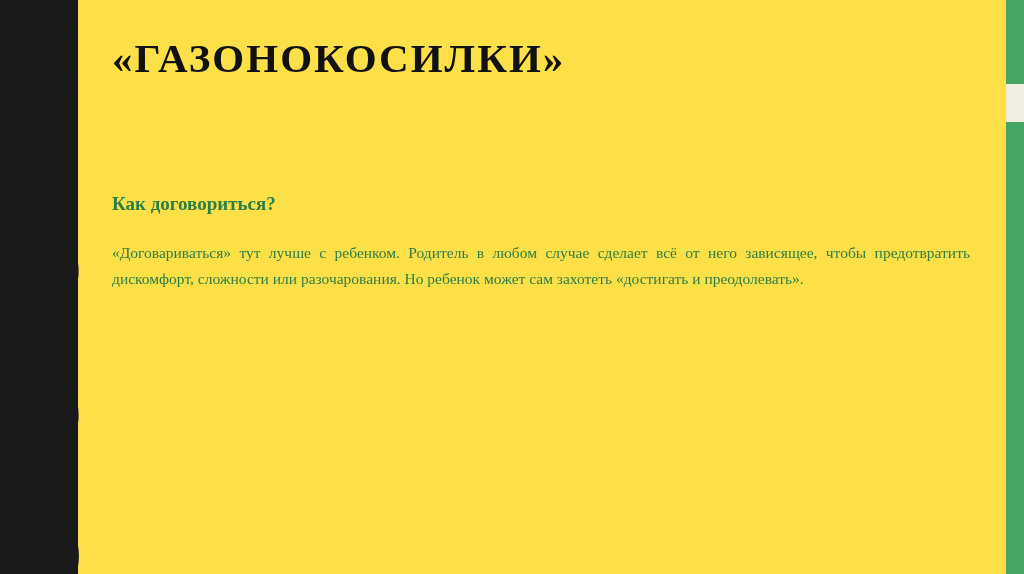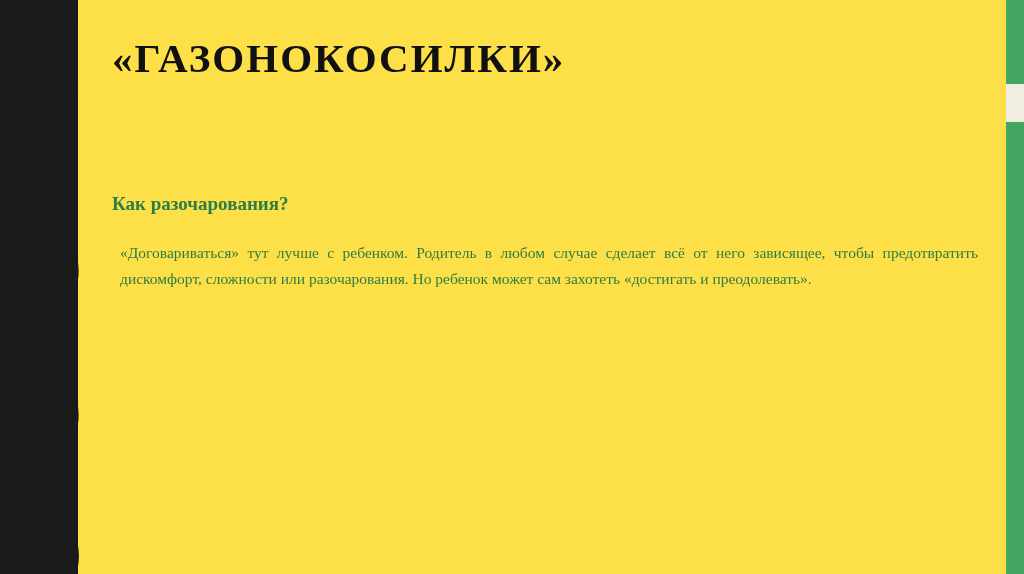--- a/index.html
+++ b/index.html
@@ -70,21 +70,21 @@
   }
   .para {
     position: absolute;
     color: #2e7d45;
     font-size: 15.5px;
     line-height: 26px;
     text-align: justify;
     font-family: "Liberation Serif", serif;
   }
   .para-1 {
-    left: 120px;
+    left: 112px;
     top: 240px;
     width: 858px;
   }
   .para-2 {
     left: 112px;
     top: 368px;
     width: 858px;
   }
 </style>
 </head>
@@ -105,18 +105,18 @@
              C14,456 4,480 12,504
              C20,528 30,551 22,574
              L0,574 Z" fill="#1a1a1a"></path>
   </svg>
 
   <div class="right-bar"></div>
   <div class="right-bar-gap"></div>
 
   <div class="title">«ГАЗОНОКОСИЛКИ»</div>
 
-  <div class="subhead">Как разочарования?</div>
+  <div class="subhead">Как договориться?</div>
 
   <div class="para para-1">«Договариваться» тут лучше с ребенком. Родитель в любом случае сделает всё от него зависящее, чтобы предотвратить дискомфорт, сложности или разочарования. Но ребенок может сам захотеть «достигать и преодолевать».</div>
 
 
 </div>
 
 </body></html>

